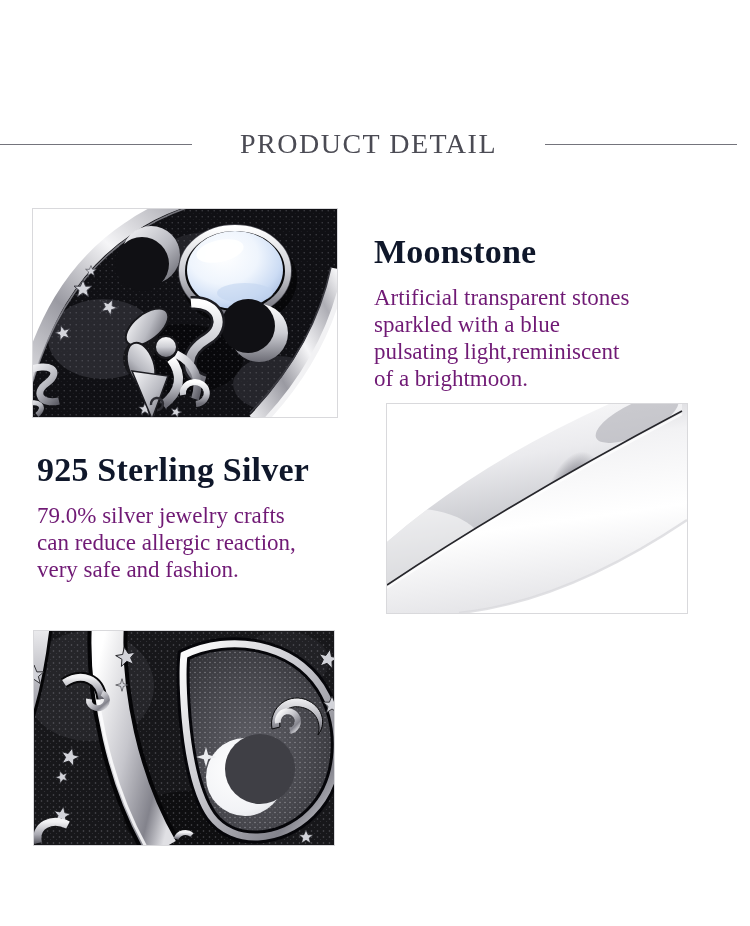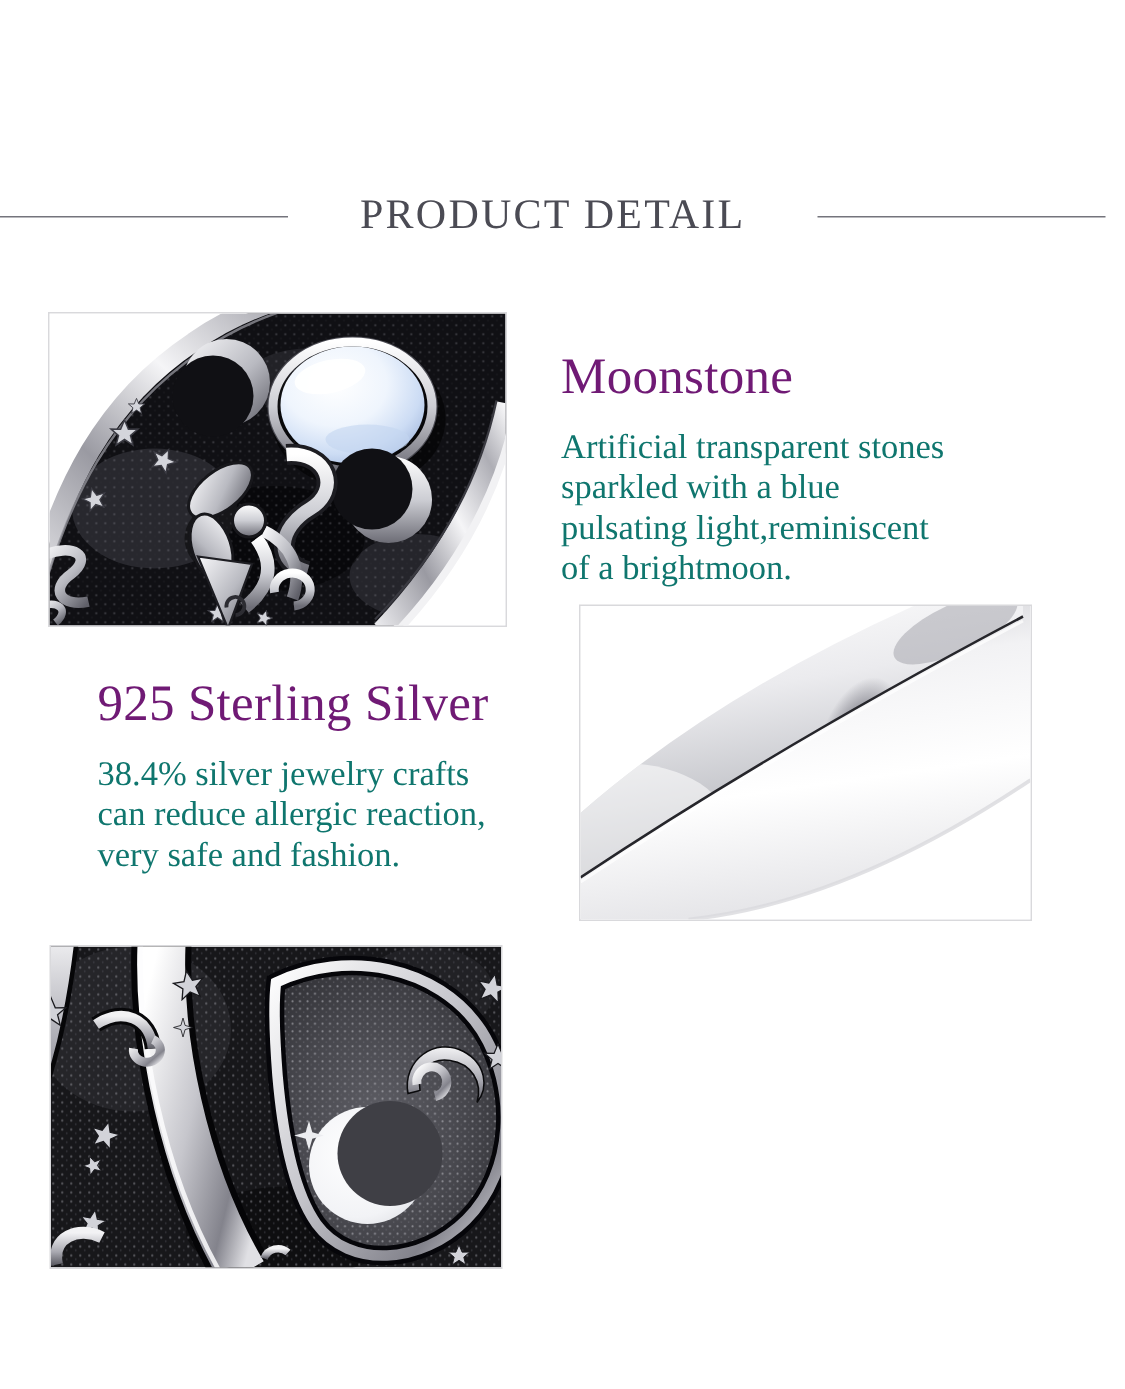--- a/index.html
+++ b/index.html
@@ -13,24 +13,24 @@
 
   
   figure{margin:0;padding:0;position:absolute;box-sizing:border-box;border:1px solid #d9d9dc;background:#fff;overflow:hidden;}
   figure svg{display:block;width:100%;height:100%;}
   #photo-moonstone{left:32px;top:208px;width:306px;height:210px;}
   #photo-ring{left:386px;top:403px;width:302px;height:211px;}
   #photo-vintage{left:33px;top:630px;width:302px;height:216px;}
 
   
   .sec{position:absolute;}
-  .sec h2{margin:0 0 13px 0;font-size:34px;line-height:38px;font-weight:400;color:#701a75;letter-spacing:.2px;}
-  .sec p{margin:0;font-size:23px;line-height:27px;color:#0f766e;white-space:pre-line;}
+  .sec h2{margin:0 0 13px 0;font-size:34px;line-height:38px;font-weight:700;color:#0f172a;letter-spacing:.2px;}
+  .sec p{margin:0;font-size:23px;line-height:27px;color:#701a75;white-space:pre-line;}
   #sec-moonstone{left:374px;top:233px;width:352px;}
-  #sec-sterling{left:37px;top:451px;width:348px;margin-left:28px;}
+  #sec-sterling{left:37px;top:451px;width:348px;}
   #sec-vintage{left:386px;top:683px;width:350px;}
 </style>
 </head>
 <body>
 
 <div class="page">
 
   <div class="header">
     <div class="rule"></div>
     <h1 class="page-title">PRODUCT DETAIL</h1>
@@ -178,21 +178,21 @@
         <ellipse cx="186" cy="92" rx="26" ry="46" transform="rotate(18 186 92)" fill="url(#g2d)" opacity=".9"></ellipse>
         <ellipse cx="170" cy="102" rx="17" ry="30" transform="rotate(18 170 102)" fill="#a9aab1" opacity=".5"></ellipse>
       </g>
       <path d="M295,7 Q129,95 0,181" stroke="#26262b" stroke-width="1.7" fill="none"></path>
       <path d="M295,10 Q129,98 0,184" stroke="#ffffff" stroke-width="2" opacity=".7" fill="none"></path>
     </svg>
   </figure>
 
   <section class="sec" id="sec-sterling">
     <h2>925 Sterling Silver</h2>
-    <p>38.4% silver jewelry crafts
+    <p>79.0% silver jewelry crafts
 can reduce allergic reaction,
 very safe and fashion.</p>
   </section>
 
   <figure id="photo-vintage">
     <svg viewBox="0 0 300 214" preserveAspectRatio="none">
       <defs>
         <linearGradient id="g3m" x1="0" y1="0" x2="1" y2="1">
           <stop offset="0" stop-color="#ffffff"></stop>
             <stop offset=".45" stop-color="#c6c6cc"></stop>

